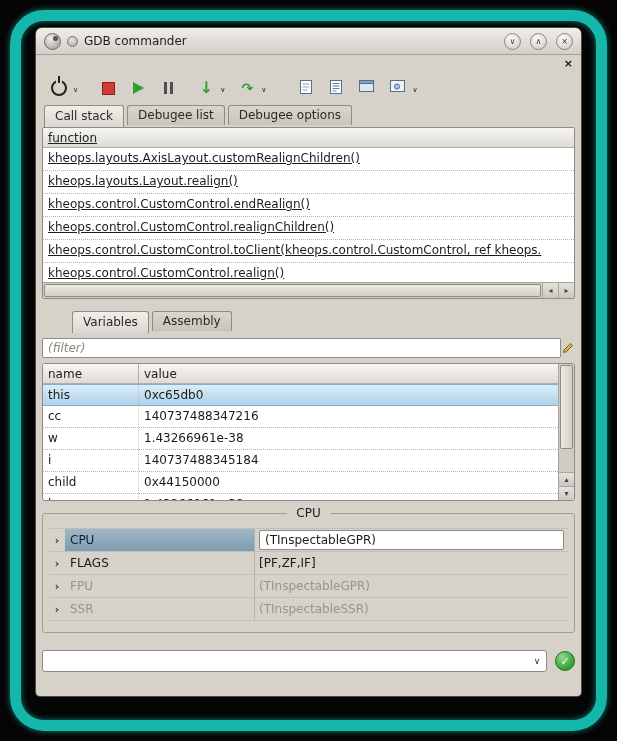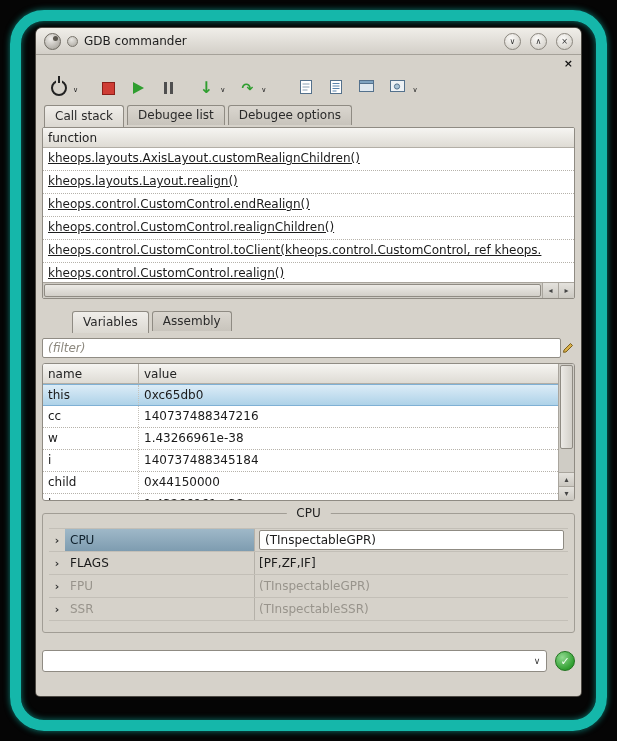--- a/index.html
+++ b/index.html
@@ -49,21 +49,21 @@
   .tabbar{display:flex;align-items:flex-start;padding:0 0 0 8px;height:22px;position:relative;z-index:2;flex:none;}
   .tab{height:19px;line-height:19px;padding:0 10px;background:linear-gradient(#dad6cf,#c8c4bc);
        border:1px solid #8f8b83;border-bottom:none;border-radius:3px 3px 0 0;margin-right:3px;color:#2a2a2a;}
   .tab.active{height:21px;line-height:21px;background:linear-gradient(#f0eeea,#dbd8d1);margin-bottom:-1px;}
   .mt{margin-top:12px;margin-left:28px;}
 
   
   .cs-panel{margin:0 6px;border:1px solid #8f8b83;border-radius:2px;background:#fff;height:170px;flex:none;
        display:flex;flex-direction:column;overflow:hidden;}
   .cs-header{height:19px;flex:none;background:linear-gradient(#f6f5f2,#dedbd4);border-bottom:1px solid #b2aea6;
-       display:flex;align-items:center;padding:0 5px;color:#222;}
+       display:flex;align-items:center;padding:0 5px;color:#222;text-decoration:underline;}
   .cs-body{flex:1;overflow:hidden;}
   .cs-row{height:22px;line-height:21px;padding:0 5px;border-bottom:1px dotted #b6b2aa;white-space:nowrap;overflow:hidden;color:#1c1c1c;text-decoration:underline;}
   .hscroll{flex:none;height:15px;border-top:1px solid #a9a59d;background:#cfccc5;display:flex;align-items:stretch;}
   .hthumb{flex:1;margin:1px;background:linear-gradient(#eceae6,#d2cfc8);border:1px solid #8f8b83;border-radius:2px;}
   .hbtn{width:16px;flex:none;display:flex;align-items:center;justify-content:center;font-size:8px;color:#444;
        background:linear-gradient(#e4e2dd,#cbc8c1);border:none;border-left:1px solid #a9a59d;padding:0;}
 
   
   .filter-row{display:flex;align-items:center;margin:4px 6px;height:22px;flex:none;}
   .filter-input{flex:1;height:20px;background:#fff;border:1px solid #908c84;border-radius:2px;padding:0 5px;

